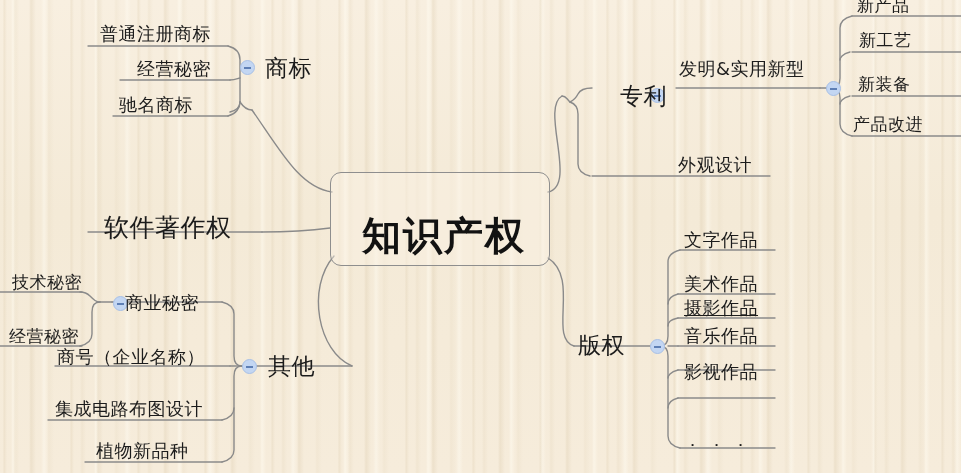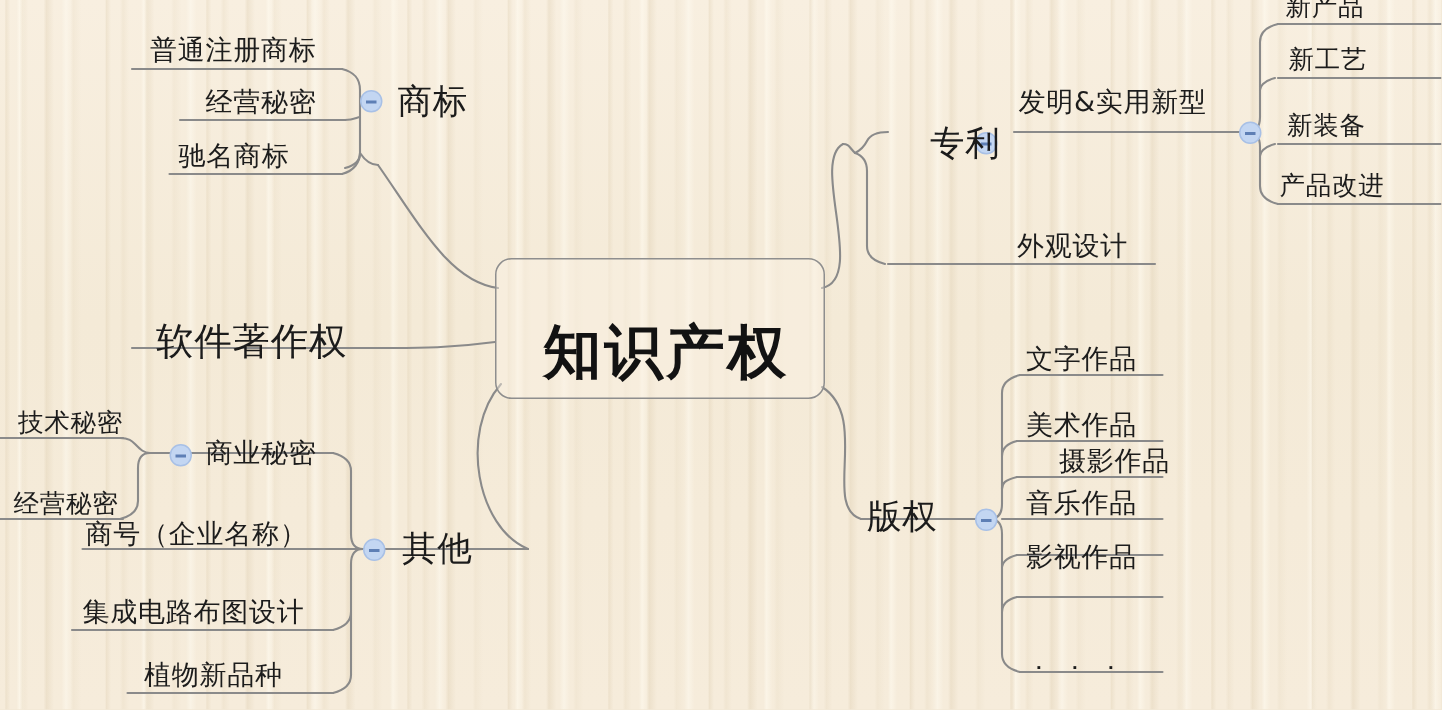--- a/index.html
+++ b/index.html
@@ -231,21 +231,21 @@
   <div class="node-label lvl2" style="left:100px; top:25px;">普通注册商标</div>
   <div class="node-label lvl2" style="left:137px; top:60px;">经营秘密</div>
   <div class="node-label lvl2" style="left:119px; top:96px;">驰名商标</div>
 
   <div class="node-label lvl1" style="left:104px; top:188px; font-size:25px;margin-top:27px;">软件著作权</div>
 
   <div class="toggle" style="left:242px; top:359px;"></div>
   <div class="node-label lvl1" style="left:268px; top:355px;">其他</div>
 
   <div class="toggle" style="left:113px; top:296px;"></div>
-  <div class="node-label lvl2" style="left:137px; top:294px;">商业秘密</div>
+  <div class="node-label lvl2" style="left:125px; top:294px;">商业秘密</div>
 
   <div class="node-label lvl3" style="left:12px; top:274px;">技术秘密</div>
   <div class="node-label lvl3" style="left:9px; top:328px;">经营秘密</div>
 
   <div class="node-label lvl2" style="left:55px; top:400px;">集成电路布图设计</div>
   <div class="node-label lvl2" style="left:57px; top:348px;">商号（企业名称）</div>
   <div class="node-label lvl2" style="left:96px; top:442px;">植物新品种</div>
 
   <div class="toggle" style="left:650px; top:88px;"></div>
   <div class="node-label lvl1" style="left:580px; top:85px;margin-left:40px;">专利</div>
@@ -258,18 +258,18 @@
   <div class="node-label lvl3" style="left:858px; top:76px;">新装备</div>
   <div class="node-label lvl3" style="left:853px; top:116px;">产品改进</div>
 
   <div class="node-label lvl2" style="left:678px; top:156px;">外观设计</div>
 
   <div class="toggle" style="left:650px; top:339px;"></div>
   <div class="node-label lvl1" style="left:578px; top:334px;">版权</div>
 
   <div class="node-label lvl2" style="left:684px; top:231px;">文字作品</div>
   <div class="node-label lvl2" style="left:684px; top:275px;">美术作品</div>
-  <div class="node-label lvl2" style="left:706px; top:299px;">摄影作品</div>
+  <div class="node-label lvl2" style="left:684px; top:299px;text-decoration:underline;">摄影作品</div>
   <div class="node-label lvl2" style="left:684px; top:327px;">音乐作品</div>
   <div class="node-label lvl2" style="left:684px; top:351px;margin-top:12px;">影视作品</div>
   <div class="dots" style="left:684px; top:429px;">．．．</div>
 
 </div>
 
 </body></html>

